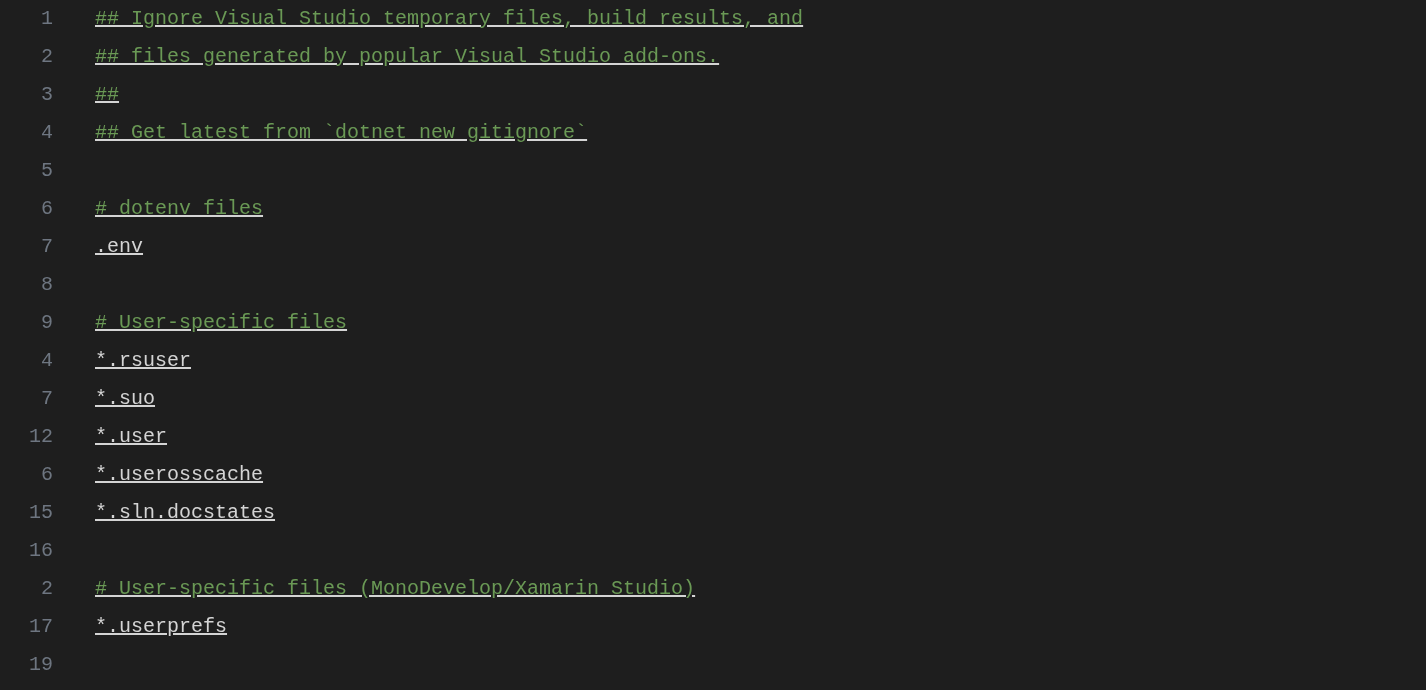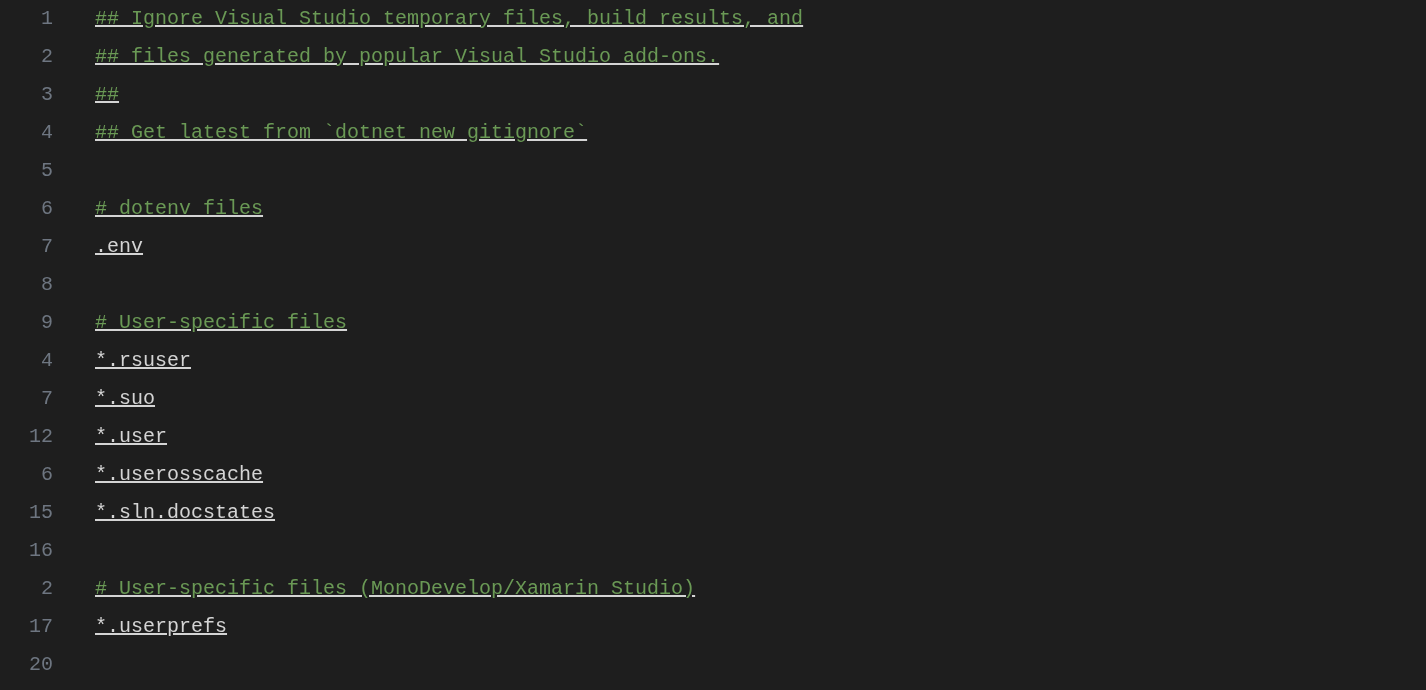--- a/index.html
+++ b/index.html
@@ -66,16 +66,16 @@
       <span class="line-number">8</span>
       <span class="line-number">9</span>
       <span class="line-number">4</span>
       <span class="line-number">7</span>
       <span class="line-number">12</span>
       <span class="line-number">6</span>
       <span class="line-number">15</span>
       <span class="line-number">16</span>
       <span class="line-number">2</span>
       <span class="line-number">17</span>
-      <span class="line-number">20</span>
+      <span class="line-number">19</span>
     </div>
   <div class="code" id="code"><span class="line"><span class="comment">## Ignore Visual Studio temporary files, build results, and</span></span><span class="line"><span class="comment">## files generated by popular Visual Studio add-ons.</span></span><span class="line"><span class="comment">##</span></span><span class="line"><span class="comment">## Get latest from `dotnet new gitignore`</span></span><span class="line"><span class="text"></span></span><span class="line"><span class="comment"># dotenv files</span></span><span class="line"><span class="text">.env</span></span><span class="line"><span class="text"></span></span><span class="line"><span class="comment"># User-specific files</span></span><span class="line"><span class="text">*.rsuser</span></span><span class="line"><span class="text">*.suo</span></span><span class="line"><span class="text">*.user</span></span><span class="line"><span class="text">*.userosscache</span></span><span class="line"><span class="text">*.sln.docstates</span></span><span class="line"><span class="text"></span></span><span class="line"><span class="comment"># User-specific files (MonoDevelop/Xamarin Studio)</span></span><span class="line"><span class="text">*.userprefs</span></span><span class="line"><span class="text"></span></span></div>
 </div>
 
 </body></html>

